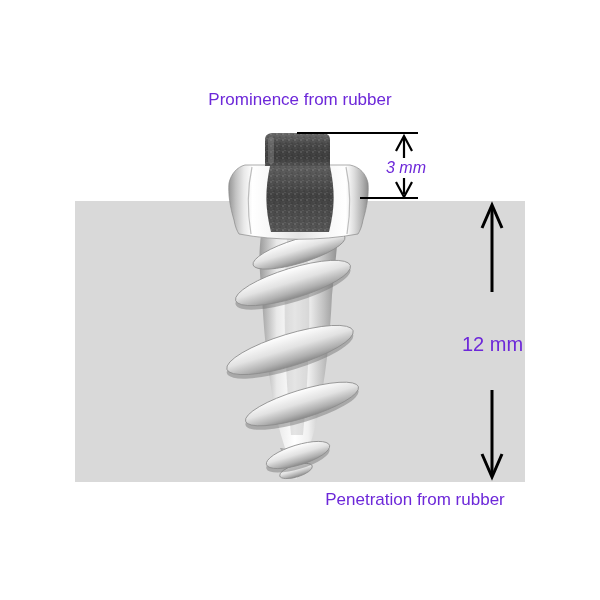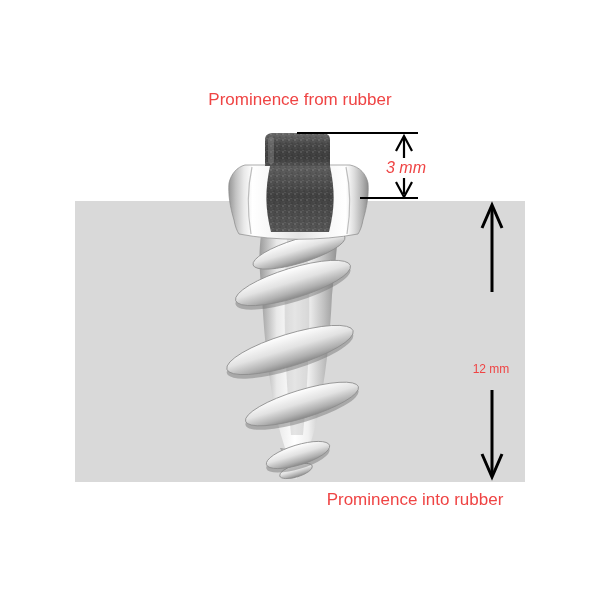--- a/index.html
+++ b/index.html
@@ -15,28 +15,28 @@
     background: #ffffff;
     overflow: hidden;
   }
   .canvas svg {
     position: absolute;
     left: 0;
     top: 0;
   }
   .lbl {
     position: absolute;
-    color: #ef4444;
+    color: #6d28d9;
     line-height: 1.15;
     white-space: nowrap;
     text-align: center;
   }
   .lbl.title      { left: 0;     right: 0;   top: 90px;  font-size: 17px; }
   .lbl.dim-top    { left: 378px; width: 56px; top: 159px; font-size: 16px; font-style: italic; }
-  .lbl.dim-side   { left: 462px; width: 58px; top: 333px; font-size: 12px; margin-top: 30px; }
+  .lbl.dim-side   { left: 462px; width: 58px; top: 333px; font-size: 20px; }
   .lbl.bottom     { left: 265px; width: 300px; top: 490px; font-size: 17px; }
 </style>
 </head>
 <body>
 
 <div class="canvas">
 
   <svg width="600" height="600" viewBox="0 0 600 600">
     <defs>
       <linearGradient id="gFlange" x1="0" y1="0" x2="1" y2="0">
@@ -163,15 +163,15 @@
       <g>
         <line x1="492" y1="390" x2="492" y2="475"></line>
         <polyline points="482,454 492,477 502,454"></polyline>
       </g>
     </g>
   </svg>
 
   <div class="lbl title">Prominence from rubber</div>
   <div class="lbl dim-top">3 mm</div>
   <div class="lbl dim-side">12 mm</div>
-  <div class="lbl bottom">Prominence into rubber</div>
+  <div class="lbl bottom">Penetration from rubber</div>
 
 </div>
 
 </body></html>

